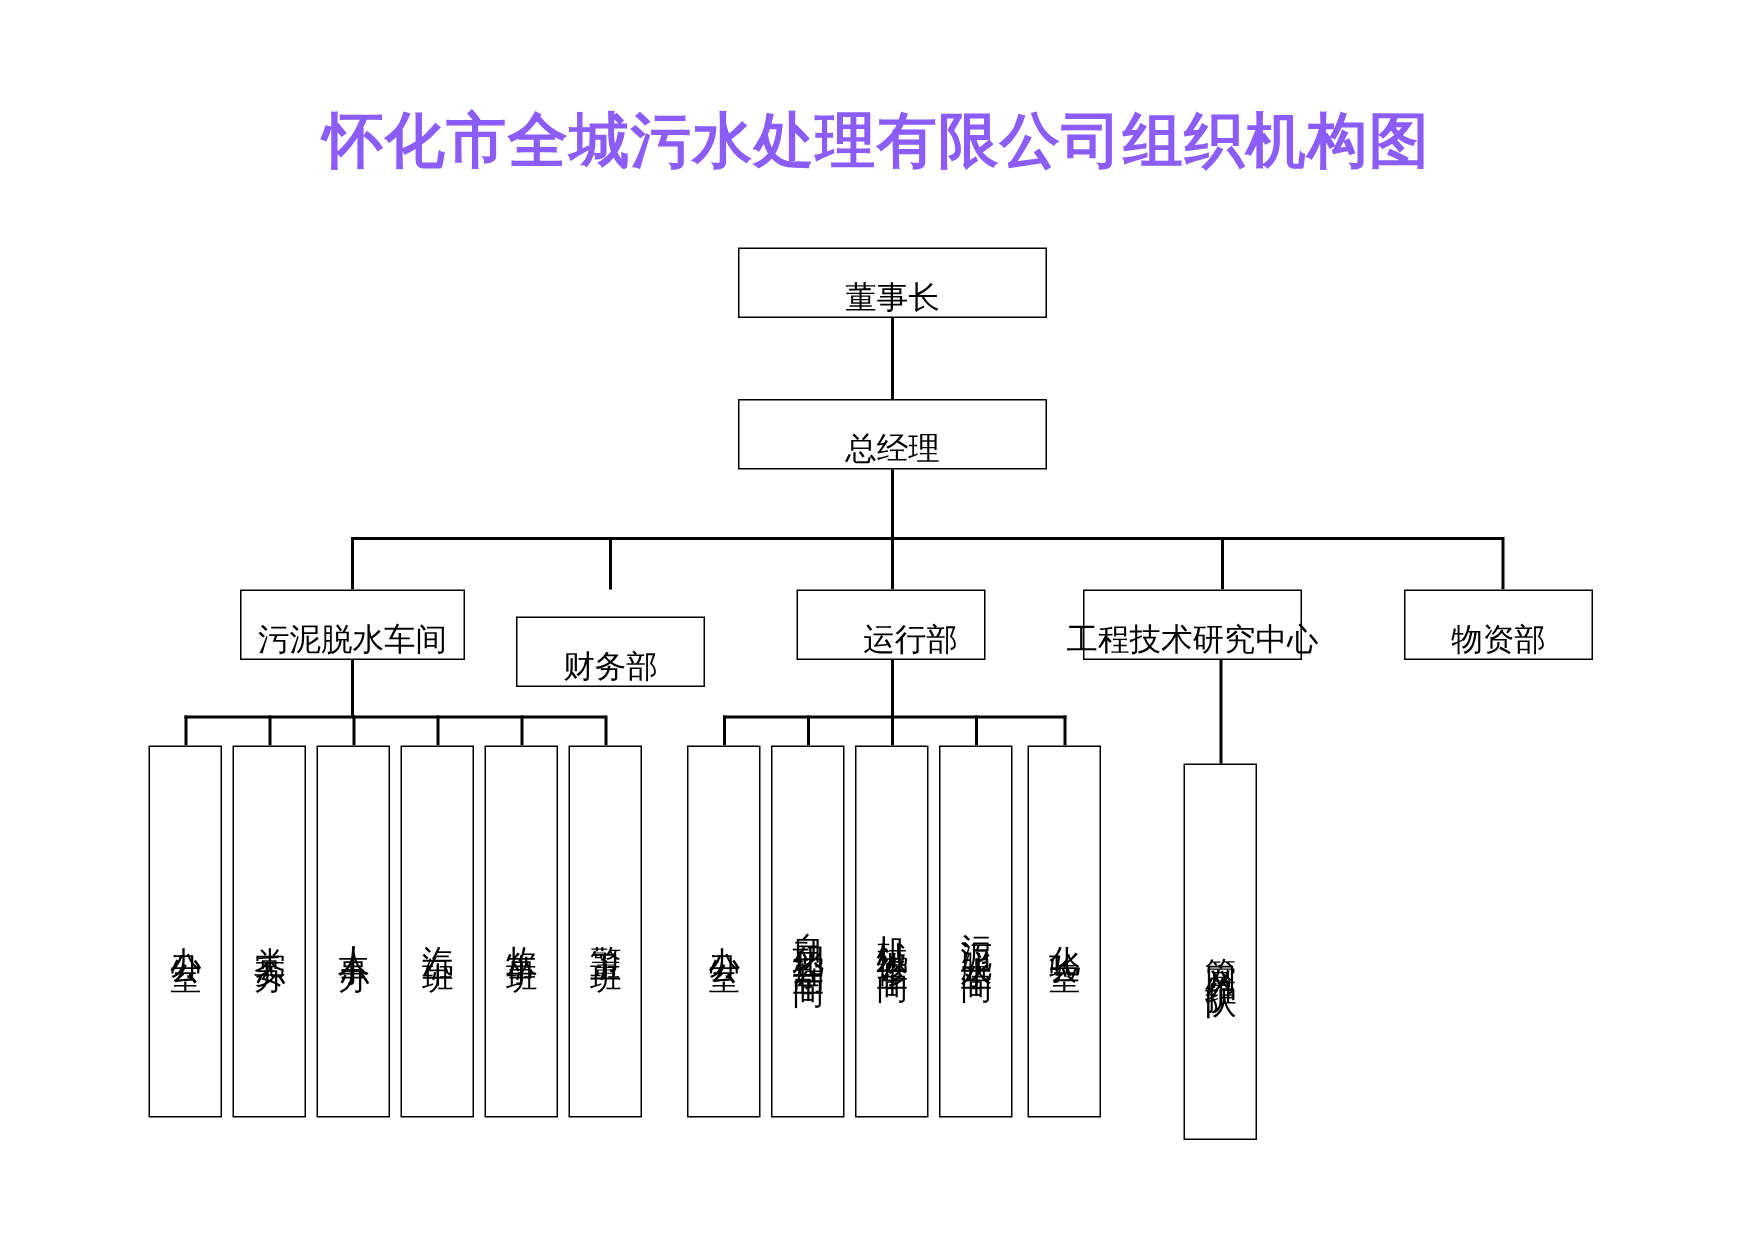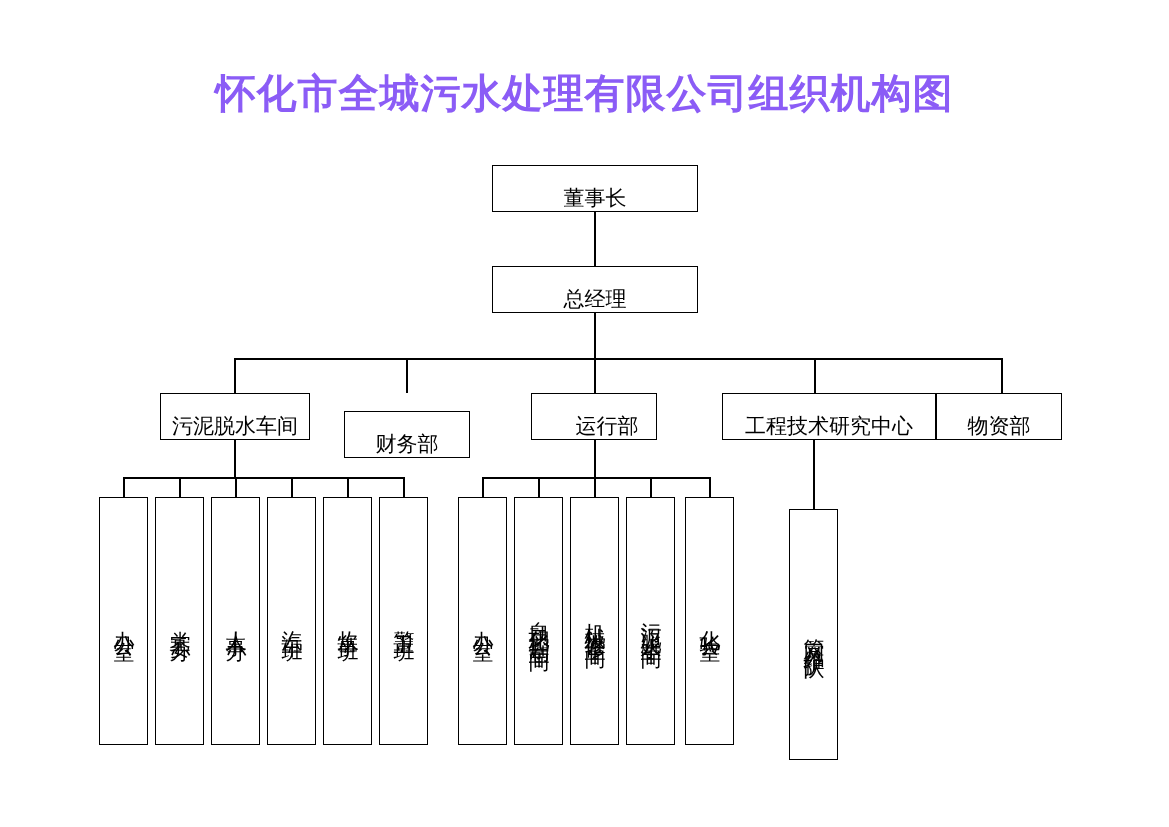--- a/index.html
+++ b/index.html
@@ -98,21 +98,21 @@
 
   <div class="node horiz" style="left:160px; top:393px; width:150px; height:47px;">
     <span>污泥脱水车间</span>
   </div>
   <div class="node horiz" style="left:344px; top:393px; width:126px; height:47px;margin-top:18px;">
     <span>财务部</span>
   </div>
   <div class="node horiz" style="left:531px; top:393px; width:126px; height:47px;padding-left:32px;">
     <span>运行部</span>
   </div>
-  <div class="node horiz" style="left:722px; top:393px; width:214px; height:47px;">
+  <div class="node horiz" style="left:722px; top:393px; width:146px; height:47px;">
     <span>工程技术研究中心</span>
   </div>
   <div class="node horiz" style="left:936px; top:393px; width:126px; height:47px;">
     <span>物资部</span>
   </div>
 
   <div class="connector v" style="left:234px; top:440px; height:38px;"></div>
   <div class="connector h" style="left:123px; top:477px; width:281px;"></div>
   <div class="connector v" style="left:123px; top:477px; height:20px;"></div>
   <div class="connector v" style="left:179px; top:477px; height:20px;"></div>

